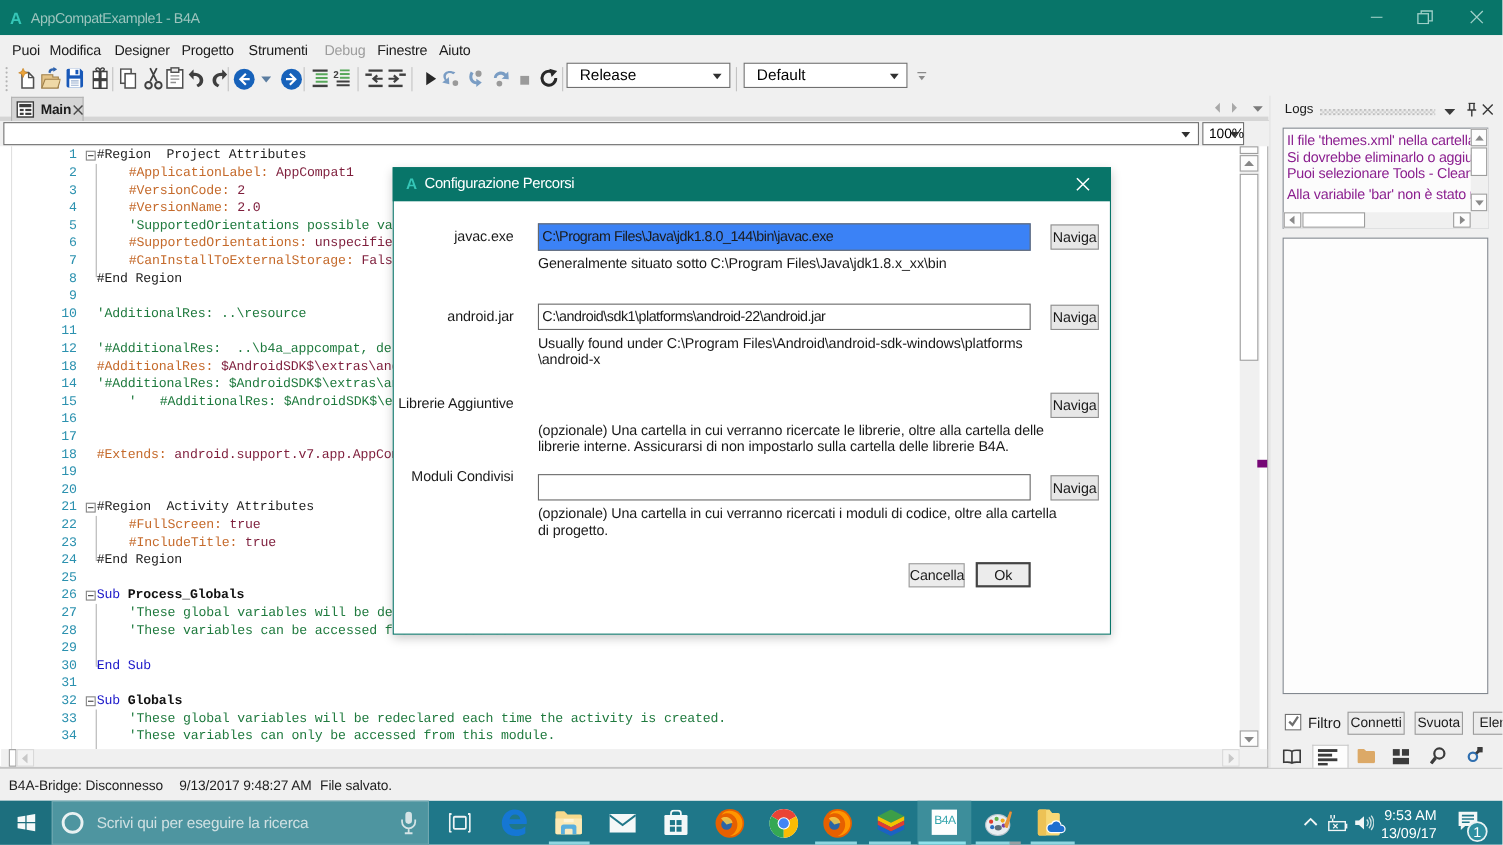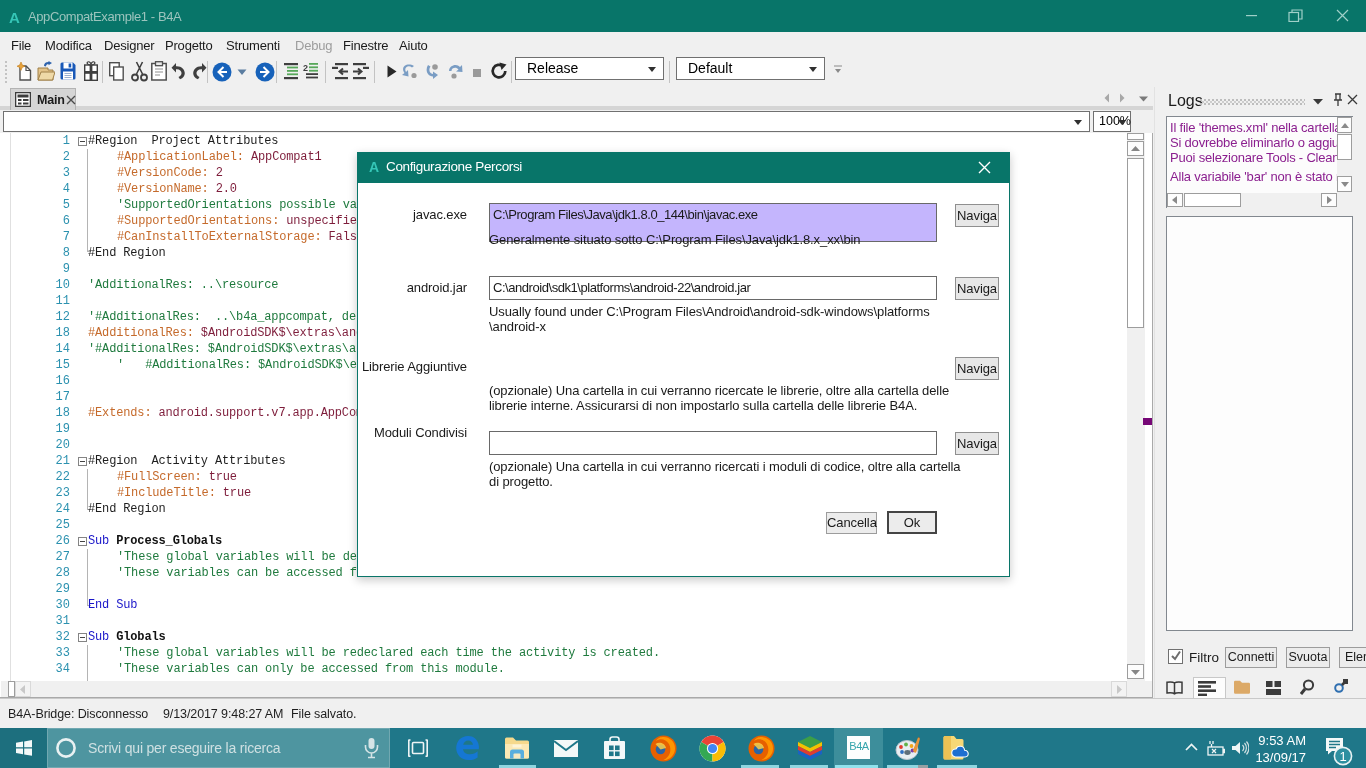--- a/index.html
+++ b/index.html
@@ -58,21 +58,21 @@
   <svg class="abs" style="left:1288px;top:9px" width="15" height="13" fill="none" stroke="#9fd0c8" stroke-width="1.2">
     <rect x="1" y="3.5" width="9.5" height="9"></rect>
         <path d="M4 3.5 V1 H14 V10 H10.5"></path>
   </svg>
   <svg class="abs" style="left:1336px;top:9px" width="13" height="13" stroke="#9fd0c8" stroke-width="1.2">
         <path d="M1 1 L12 12 M12 1 L1 12"></path>
       </svg>
 </div>
 
 <div class="abs" id="menubar">
-  <span style="left:11px">File</span>
+  <span style="left:11px">Puoi</span>
   <span style="left:45px">Modifica</span>
   <span style="left:104px">Designer</span>
   <span style="left:165px">Progetto</span>
   <span style="left:226px">Strumenti</span>
   <span style="left:295px;color:#9d9d9d">Debug</span>
   <span style="left:343px">Finestre</span>
   <span style="left:399px">Aiuto</span>
 </div>
 
 <div class="abs" id="toolbar">
@@ -362,21 +362,21 @@
       </svg>
   <div class="sbbtn abs" style="left:1111px;top:681px;width:16px;height:16px;background:#f3f3f3;border-color:#d9d9d9"></div>
   <svg class="abs" style="left:1116px;top:685px" width="6" height="9">
         <path d="M1 0 L6 4.5 L1 9 Z" fill="#c8c8c8"></path>
       </svg>
   <div class="abs" style="left:1127px;top:681px;width:25px;height:16px;background:#f0f0f0"></div>
   <div class="abs" style="left:1154px;top:87px;width:1px;height:611px;background:#e2e2e2"></div>
 </div>
 
 <div class="abs" id="panel">
-  <div class="abs" style="left:12px;top:5px;font-size:16px;color:#1b1b1b">Logs</div>
+  <div class="abs" style="left:12px;top:5px;font-size:12px;color:#1b1b1b">Logs</div>
   <svg class="abs" style="left:44px;top:12px" width="105" height="6">
     <defs>
           <pattern id="grip" width="4" height="4" patternUnits="userSpaceOnUse">
             <rect x="0" y="0" width="2" height="2" fill="#bdbdbd"></rect>
             <rect x="2" y="2" width="2" height="2" fill="#cdcdcd"></rect>
           </pattern>
         </defs>
     <rect width="105" height="6" fill="url(#grip)"></rect>
   </svg>
   <svg class="abs" style="left:157px;top:11px" width="10" height="7">
@@ -466,21 +466,21 @@
 
 <div class="abs" id="dialog" style="left:357px;top:152px;width:653px;height:425px;background:#fff;border:1px solid #097569;box-shadow:0 3px 9px rgba(0,0,0,0.22);font-size:13px;letter-spacing:-0.1px;color:#1a1a1a">
   <div class="abs" style="left:-1px;top:-1px;width:653px;height:31px;background:#087569">
     <span class="abs" style="left:12px;top:7px;font-weight:bold;font-size:14px;color:#35c6b7">A</span>
     <span class="abs" style="left:29px;top:7px;font-size:13.5px;letter-spacing:-0.35px;color:#fff">Configurazione Percorsi</span>
     <svg class="abs" style="left:621px;top:9px" width="13" height="13" stroke="#fff" stroke-width="1.4">
           <path d="M1 1 L12 12 M12 1 L1 12"></path>
         </svg>
   </div>
   <div class="abs" style="right:542px;top:54px;text-align:right;white-space:nowrap">javac.exe</div>
-  <div class="abs" style="left:131px;top:50px;width:448px;height:39px;background:#c4b5fd;border:1px solid #696969">
+  <div class="abs" style="left:131px;top:50px;width:448px;height:25px;background:#3b82f6;border:1px solid #696969">
         <span class="abs" style="left:3px;top:3px;white-space:nowrap;letter-spacing:-0.45px">C:\Program Files\Java\jdk1.8.0_144\bin\javac.exe</span>
       </div>
   <div class="abs" style="left:597px;top:51px;width:44px;height:23px;background:#e7e7e7;border:1px solid #8f8f8f;text-align:center;line-height:21px">Naviga</div>
   <div class="abs" style="left:131px;top:79px;white-space:nowrap">Generalmente situato sotto C:\Program Files\Java\jdk1.8.x_xx\bin</div>
 
   <div class="abs" style="right:542px;top:127px;text-align:right;white-space:nowrap">android.jar</div>
   <div class="abs" style="left:131px;top:123px;width:448px;height:24px;background:#fff;border:1px solid #696969">
         <span class="abs" style="left:3px;top:3px;white-space:nowrap;letter-spacing:-0.45px">C:\android\sdk1\platforms\android-22\android.jar</span>
       </div>
   <div class="abs" style="left:597px;top:124px;width:44px;height:23px;background:#e7e7e7;border:1px solid #8f8f8f;text-align:center;line-height:21px">Naviga</div>

